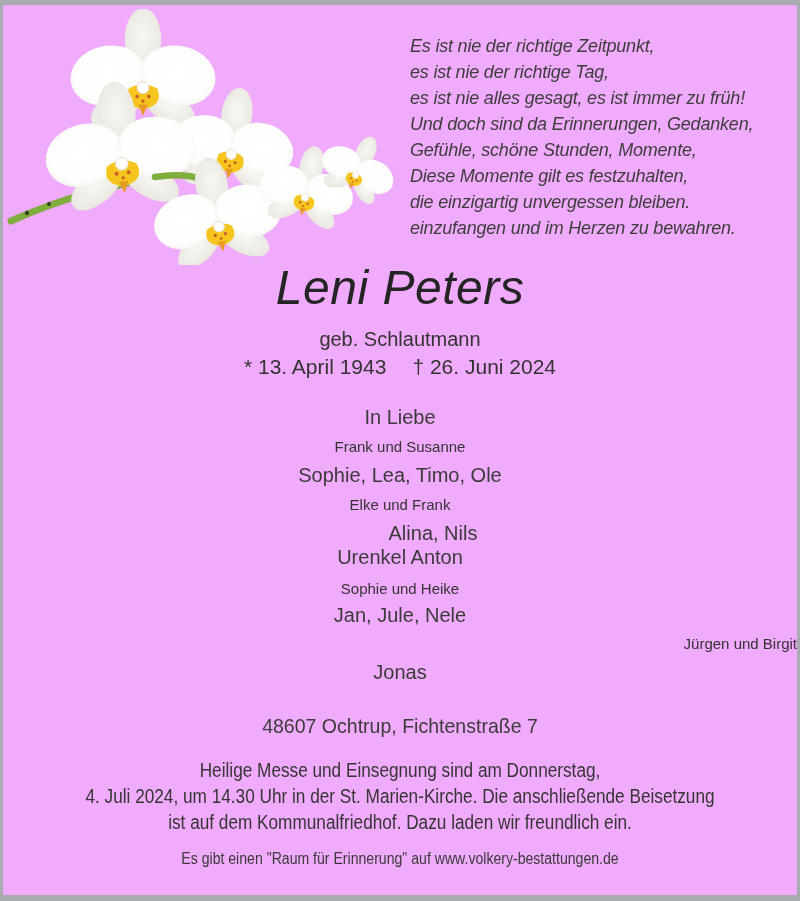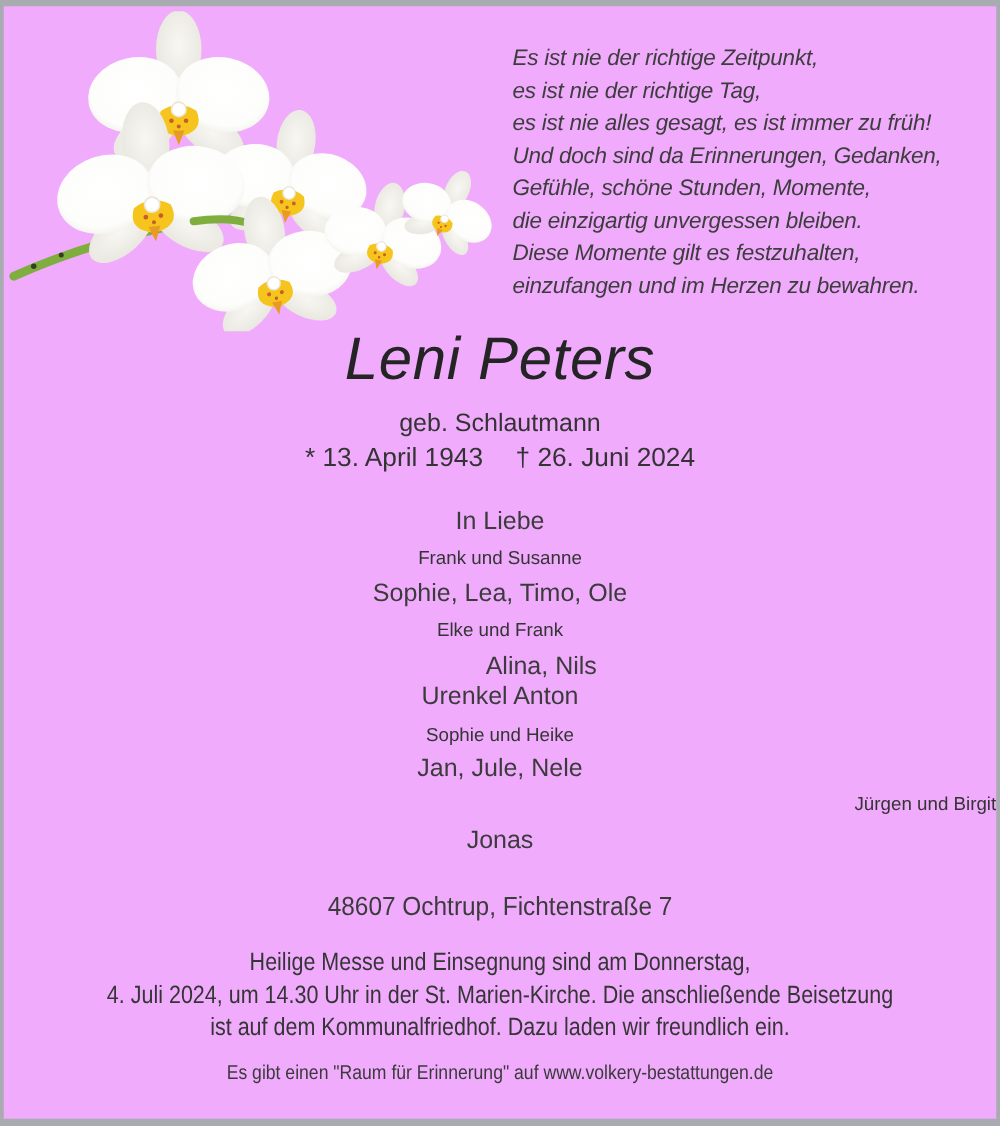--- a/index.html
+++ b/index.html
@@ -98,22 +98,22 @@
     <use href="#orchid" transform="translate(301,184) scale(0.85) rotate(12)"></use>
     <use href="#orchid" transform="translate(352,163) scale(0.68) rotate(24)"></use>
   </svg>
 
   <div id="poem">
     <div>Es ist nie der richtige Zeitpunkt,</div>
     <div>es ist nie der richtige Tag,</div>
     <div>es ist nie alles gesagt, es ist immer zu früh!</div>
     <div>Und doch sind da Erinnerungen, Gedanken,</div>
     <div>Gefühle, schöne Stunden, Momente,</div>
+    <div>Diese Momente gilt es festzuhalten,</div>
     <div>die einzigartig unvergessen bleiben.</div>
-    <div>Diese Momente gilt es festzuhalten,</div>
     <div>einzufangen und im Herzen zu bewahren.</div>
   </div>
 
   <div class="line name">Leni Peters</div>
   <div class="line maiden">geb. Schlautmann</div>
   <div class="line dates">
     <span class="birth">* 13. April 1943</span><span>† 26. Juni 2024</span>
   </div>
 
   <div class="line intro">In Liebe</div>

